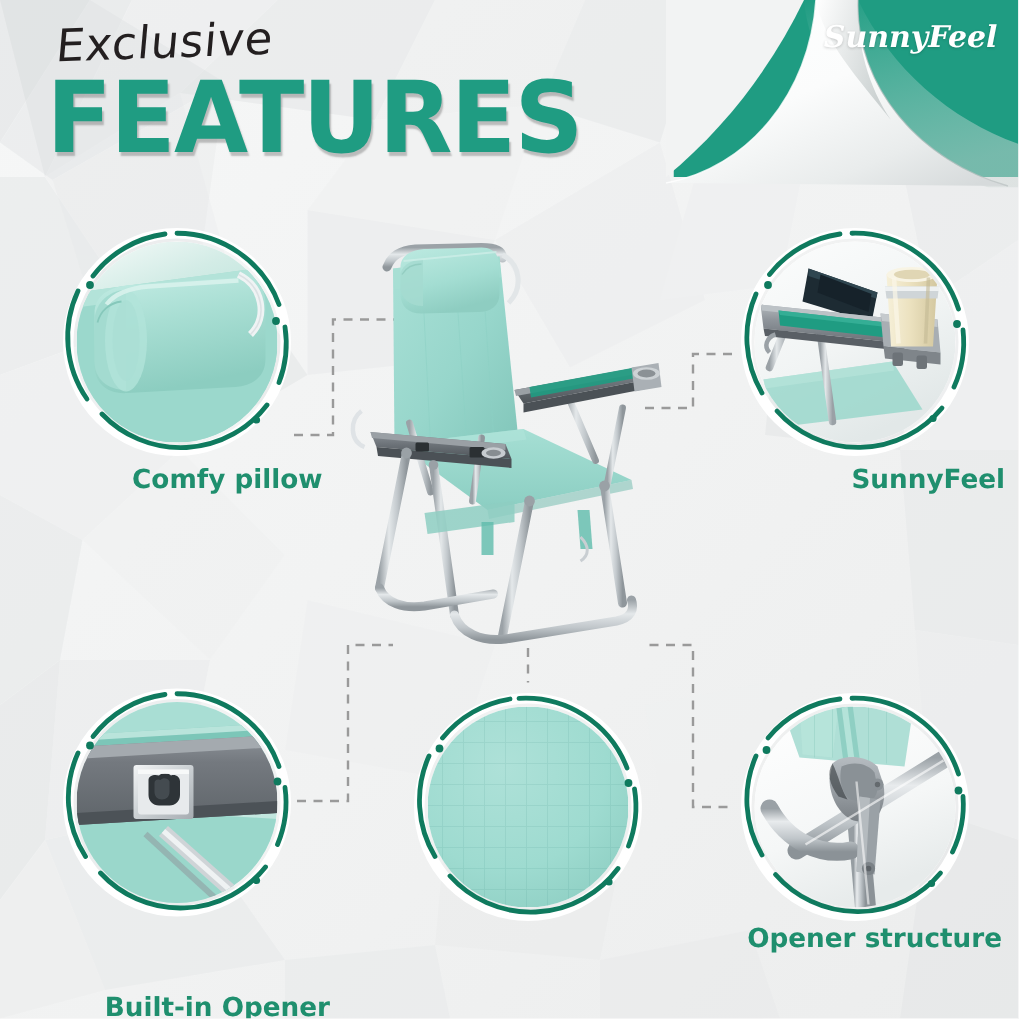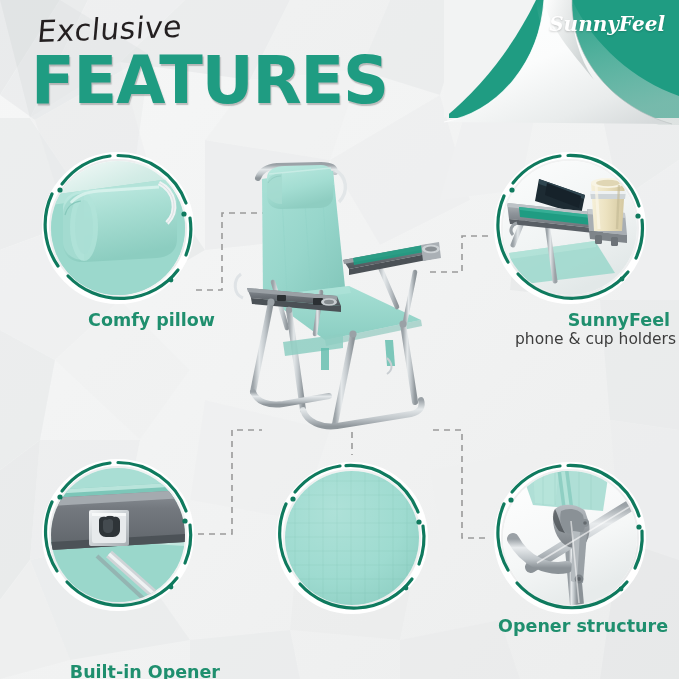--- a/index.html
+++ b/index.html
@@ -438,21 +438,20 @@
           <path d="M138,124 A72.5,72.5 0 0 1 28,126"></path>
           <path d="M18,114 A72.5,72.5 0 0 1 14,48"></path>
           <path d="M23,35 A72.5,72.5 0 0 1 70,8"></path>
         </g>
         <circle cx="22" cy="42" r="2.6" fill="#0f7a5e"></circle>
         <circle cx="148" cy="68" r="2.6" fill="#0f7a5e"></circle>
         <circle cx="132" cy="131" r="2.4" fill="#0f7a5e"></circle>
       </svg>
     </div>
     <div class="caption" style="top:162px;left:-20px;width:200px;">SunnyFeel</div>
-    <div class="caption small-sub" style="top:182px;left:-26px;width:212px;">phone &amp; cup holders</div>
   </div>
 
   <div class="feature" style="left:38px; top:455px;">
     <div class="circle-wrap" style="width:160px;height:160px;">
       <div class="photo" style="left:13px;top:13px;width:134px;height:134px;">
         <svg viewBox="0 0 134 134" xmlns="http://www.w3.org/2000/svg">
           <defs>
             <linearGradient id="p3bg" x1="0" y1="0" x2="0.4" y2="1">
               <stop offset="0%" stop-color="#eaf6f3"></stop>
               <stop offset="100%" stop-color="#b9e3da"></stop>

